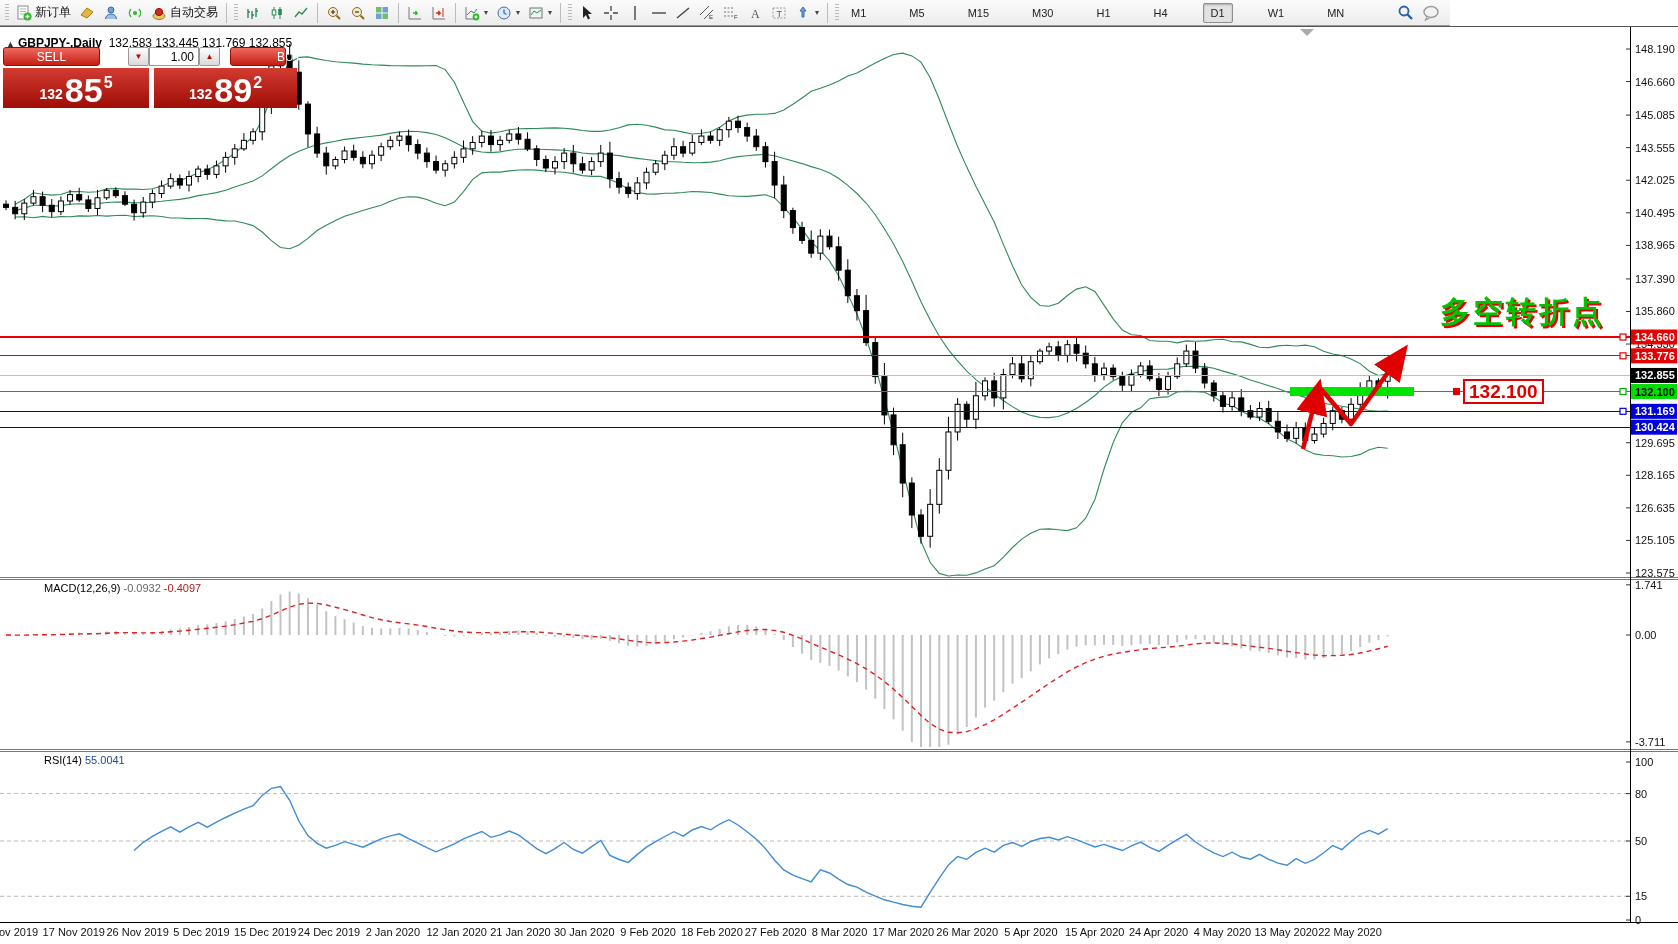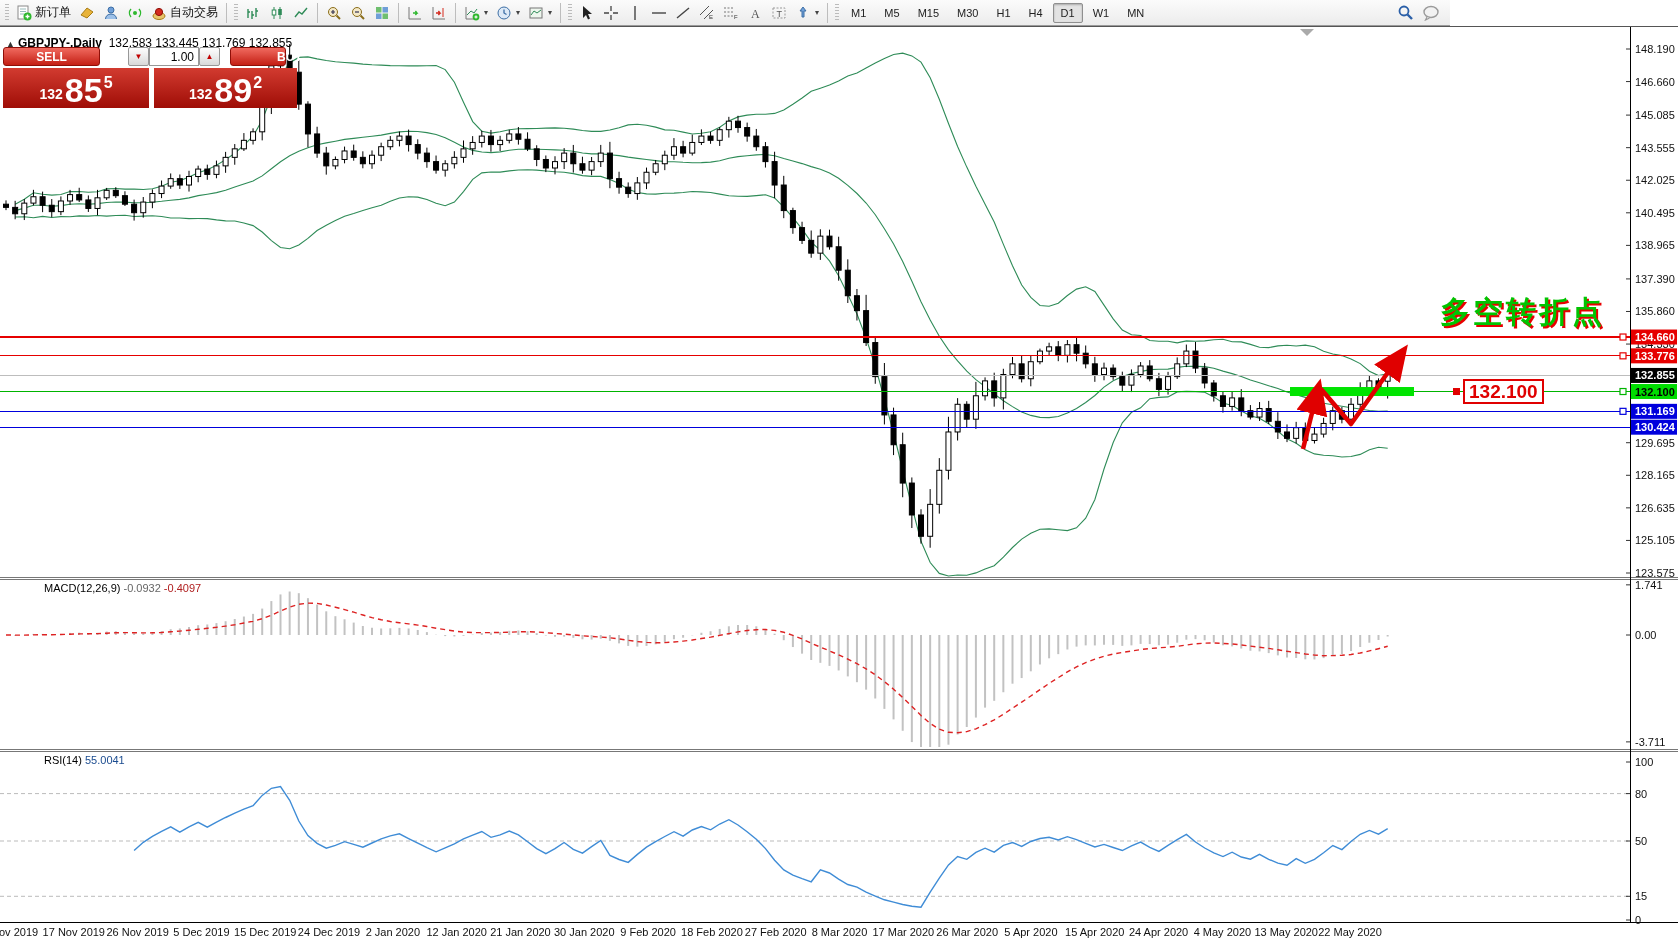--- a/index.html
+++ b/index.html
@@ -6,38 +6,38 @@
   #app{position:relative;width:1678px;height:944px;background:#fff;overflow:hidden;}
   
   #toolbar{position:absolute;left:0;top:0;width:1450px;height:26px;background:linear-gradient(#fbfbfb,#ececec);
            border-bottom:1px solid #9a9a9a;display:flex;align-items:center;box-sizing:border-box;padding-left:2px;}
   .grip{width:4px;height:18px;margin:0 3px;background:repeating-linear-gradient(#bbb 0 1px,transparent 1px 3px);}
   .sep{width:1px;height:20px;background:#bdbdbd;margin:0 4px;}
   .tb{display:inline-flex;align-items:center;gap:3px;height:22px;padding:0 3px;border:1px solid transparent;border-radius:2px;cursor:default;}
   .tb svg{display:block;}
   .tb .lbl{font-size:12px;color:#111;white-space:nowrap;}
   .dd{font-size:8px;color:#444;margin-left:1px;}
-  #tf-box{display:flex;align-items:flex-end;}
+  #tf-box{display:flex;align-items:flex-end;gap:25px;}
   .tf-btn{font-size:11px;color:#222;padding:3px 7px;margin:0 1px;border:1px solid transparent;border-radius:2px;}
   .tf-btn.active{background:#e3e3e3;border:1px solid #8f8f8f;box-shadow:inset 0 1px 2px rgba(0,0,0,.25);}
   #tb-spacer{flex:1;}
   
   #chart-area{position:absolute;left:0;top:26px;width:1678px;height:918px;background:#fff;}
   #chart-svg{position:absolute;left:0;top:0;}
   #chart-title{position:absolute;left:6px;top:10px;font-size:12px;color:#000;}
   #chart-title .tri{font-size:9px;margin-right:3px;color:#333;}
   #chart-title b{font-weight:bold;}
   .ind-label{position:absolute;left:8px;font-size:11px;color:#000;padding-left:36px;}
   .ind-label .v1{color:#666;}
   .ind-label .v2{color:#b02020;}
   .ind-label .vb{color:#1a4b8f;}
   
   #trade-panel{position:absolute;left:3px;top:21px;width:296px;}
   #tp-row1{display:flex;align-items:center;height:19px;}
-  .tp-btn{height:19px;line-height:19px;color:#fff;font-size:12px;font-weight:bold;text-align:center;
+  .tp-btn{height:19px;line-height:19px;color:#fff;font-size:12px;font-weight:normal;text-align:center;
           background:linear-gradient(#f06a5f,#c41f14);border:1px solid #8f0f08;border-radius:3px;box-sizing:border-box;}
   #tp-sell{width:97px;}
   #tp-buy{width:56px;margin-left:10px;padding-left:46px;}
   .spin{width:21px;height:19px;box-sizing:border-box;border:1px solid #989898;background:linear-gradient(#fefefe,#d9d9d9);
         color:#c00000;font-size:8px;text-align:center;line-height:17px;border-radius:2px;}
   #tp-vol{width:50px;height:19px;box-sizing:border-box;border:1px solid #989898;font-size:12px;text-align:right;
           padding-right:4px;font-family:"Liberation Sans",sans-serif;}
   #tp-row2{display:flex;margin-top:2px;}
   .px-box{height:38px;color:#fff;background:linear-gradient(#d23b30,#9f0d06);display:flex;align-items:flex-end;
           justify-content:center;padding-bottom:2px;}

